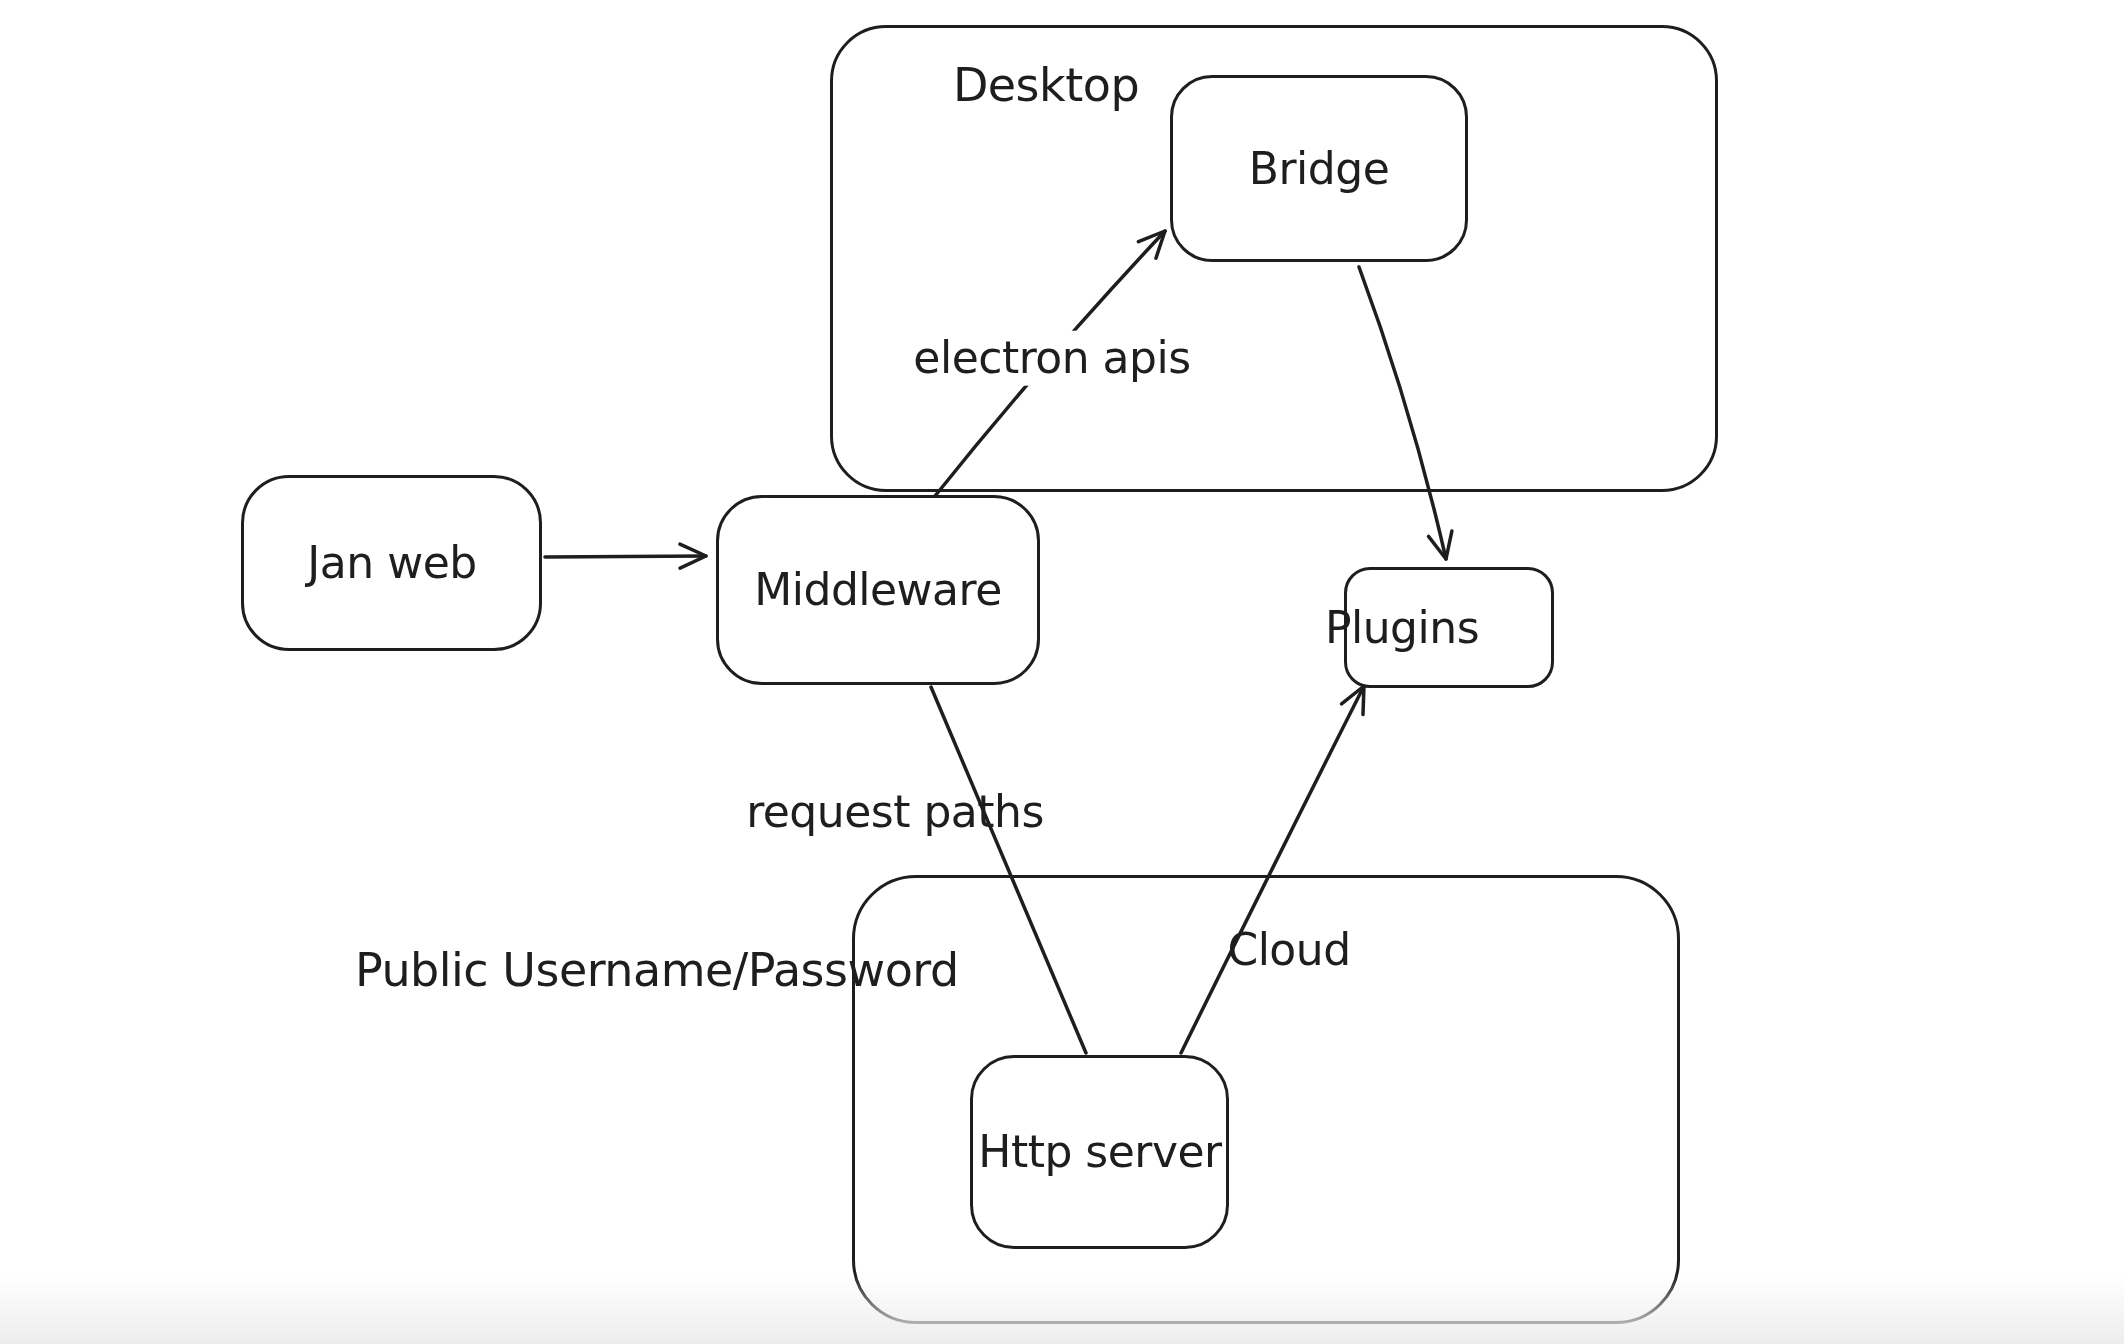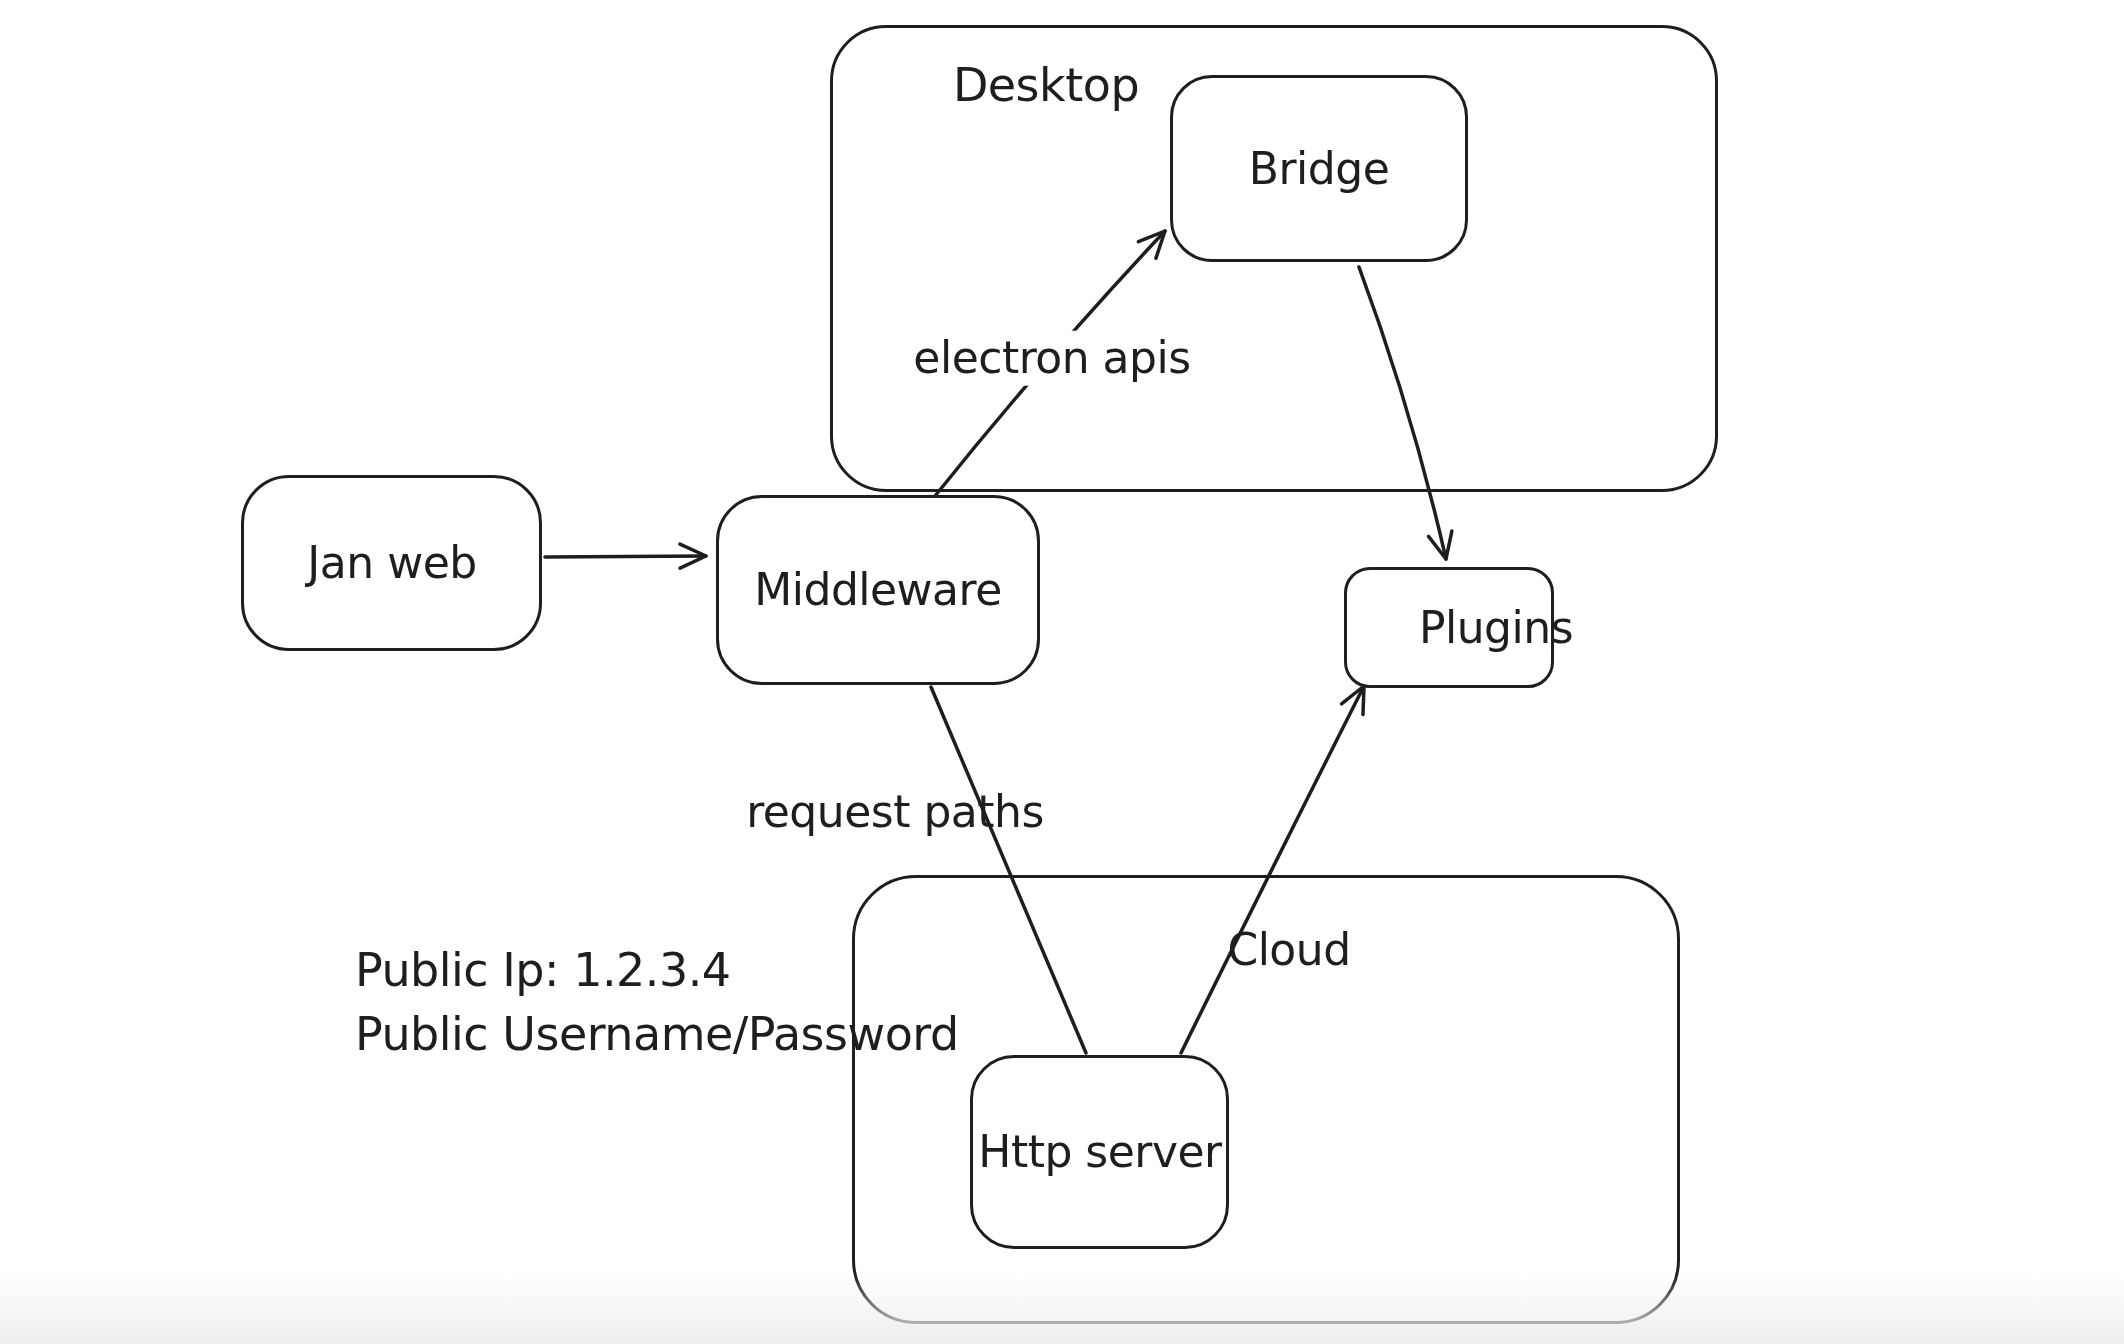--- a/index.html
+++ b/index.html
@@ -72,25 +72,24 @@
     <path d="M931,687 L1086,1053" fill="none" stroke="#1e1e1e" stroke-width="3.5" stroke-linecap="round"></path>
     <path d="M1181,1053 Q1272,868 1364,686" fill="none" stroke="#1e1e1e" stroke-width="3.5" stroke-linecap="round" marker-end="url(#arrowhead)"></path>
   </svg>
 
   <div class="lbl" style="left:1046px;top:85px;font-size:46px;">Desktop</div>
   <div class="lbl" style="left:1289px;top:950px;">Cloud</div>
 
   <div class="lbl" style="left:392px;top:563px;">Jan web</div>
   <div class="lbl" style="left:878px;top:590px;">Middleware</div>
   <div class="lbl" style="left:1319px;top:169px;">Bridge</div>
-  <div class="lbl" style="left:1496px;top:628px;">Plugins</div>
+  <div class="lbl" style="left:1402px;top:628px;">Plugins</div>
   <div class="lbl edge-lbl-masked" style="left:1052px;top:358px;">electron apis</div>
 
   <div class="lbl" style="left:1100px;top:1152px;">Http server</div>
   <div class="lbl" style="left:895px;top:812px;">request paths</div>
 
   <div class="annotations">
-    <div>Public Ip: 1.2.3.4</div>
     <div>Public Username/Password</div>
   </div>
 
   <div class="bottom-fade"></div>
 </div>
 
 </body></html>

